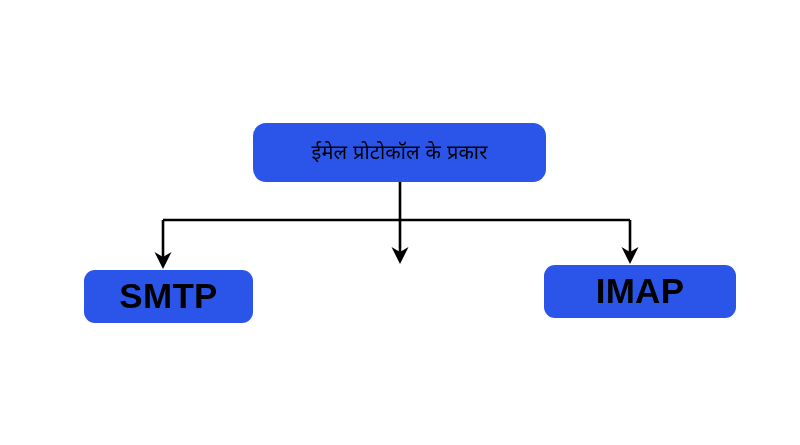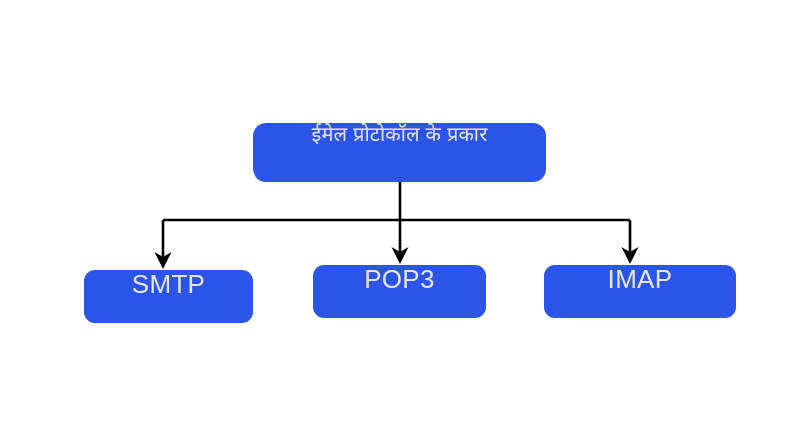--- a/index.html
+++ b/index.html
@@ -25,41 +25,42 @@
     left: 0;
     top: 0;
     width: 800px;
     height: 445px;
     pointer-events: none;
   }
   .node {
     position: absolute;
     box-sizing: border-box;
     display: flex;
+    align-items: center;
     justify-content: center;
     border-radius: 11px;
     background: #2b55e8;
-    color: #e5e5e5;
+    color: #000000;
     text-align: center;
     line-height: 1.15;
     -webkit-font-smoothing: antialiased;
   }
   .node-root {
     left: 253px;
     top: 123px;
     width: 293px;
     height: 59px;
     border-radius: 13px;
     font-size: 20px;
     font-weight: 400;
     letter-spacing: 0.2px;
   }
   .node-child {
-    font-size: 26px;
-    font-weight: 400;
+    font-size: 35px;
+    font-weight: 700;
     letter-spacing: 0.3px;
   }
   .node-smtp {
     left: 84px;
     top: 270px;
     width: 169px;
     height: 53px;
   }
   .node-pop3 {
     left: 313px;
@@ -99,21 +100,18 @@
   </svg>
 
   <div class="node node-root">
     <span class="node-label">ईमेल प्रोटोकॉल के प्रकार</span>
   </div>
 
   <div class="node node-child node-smtp">
     <span class="node-label">SMTP</span>
   </div>
 
-  <div class="node node-child node-pop3">
-    <span class="node-label">POP3</span>
-  </div>
 
   <div class="node node-child node-imap">
     <span class="node-label">IMAP</span>
   </div>
 
 </div>
 
 </body></html>

